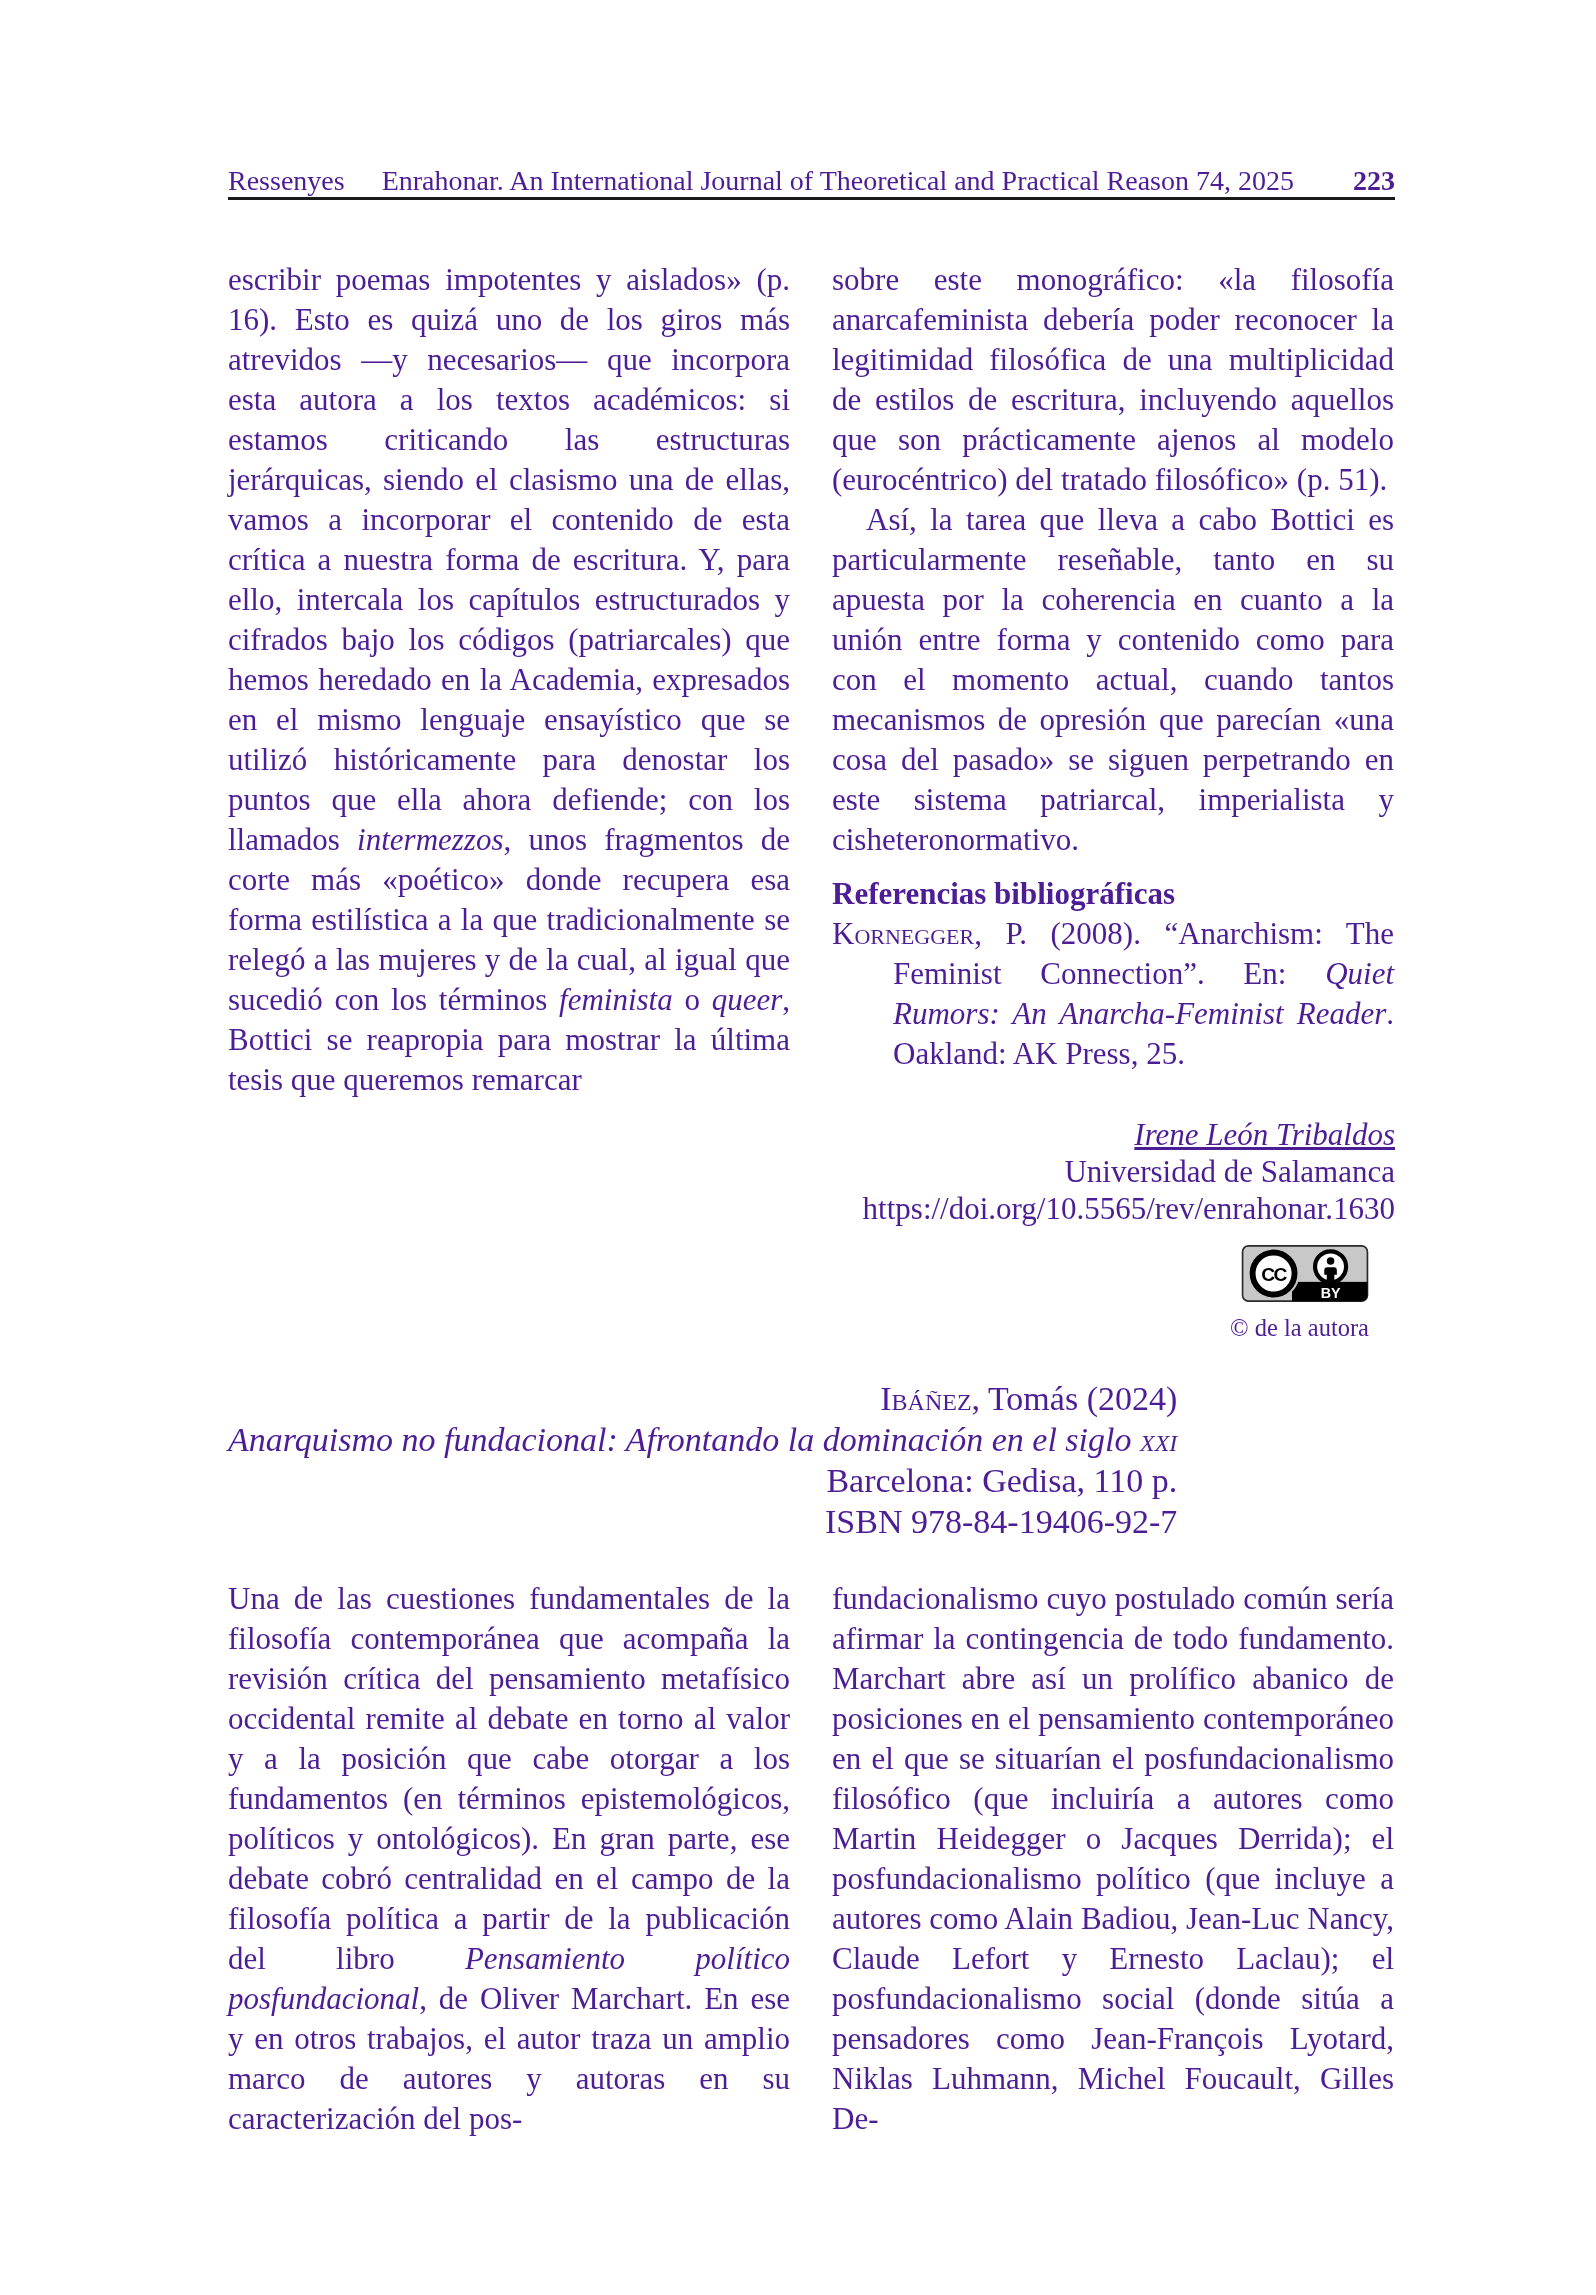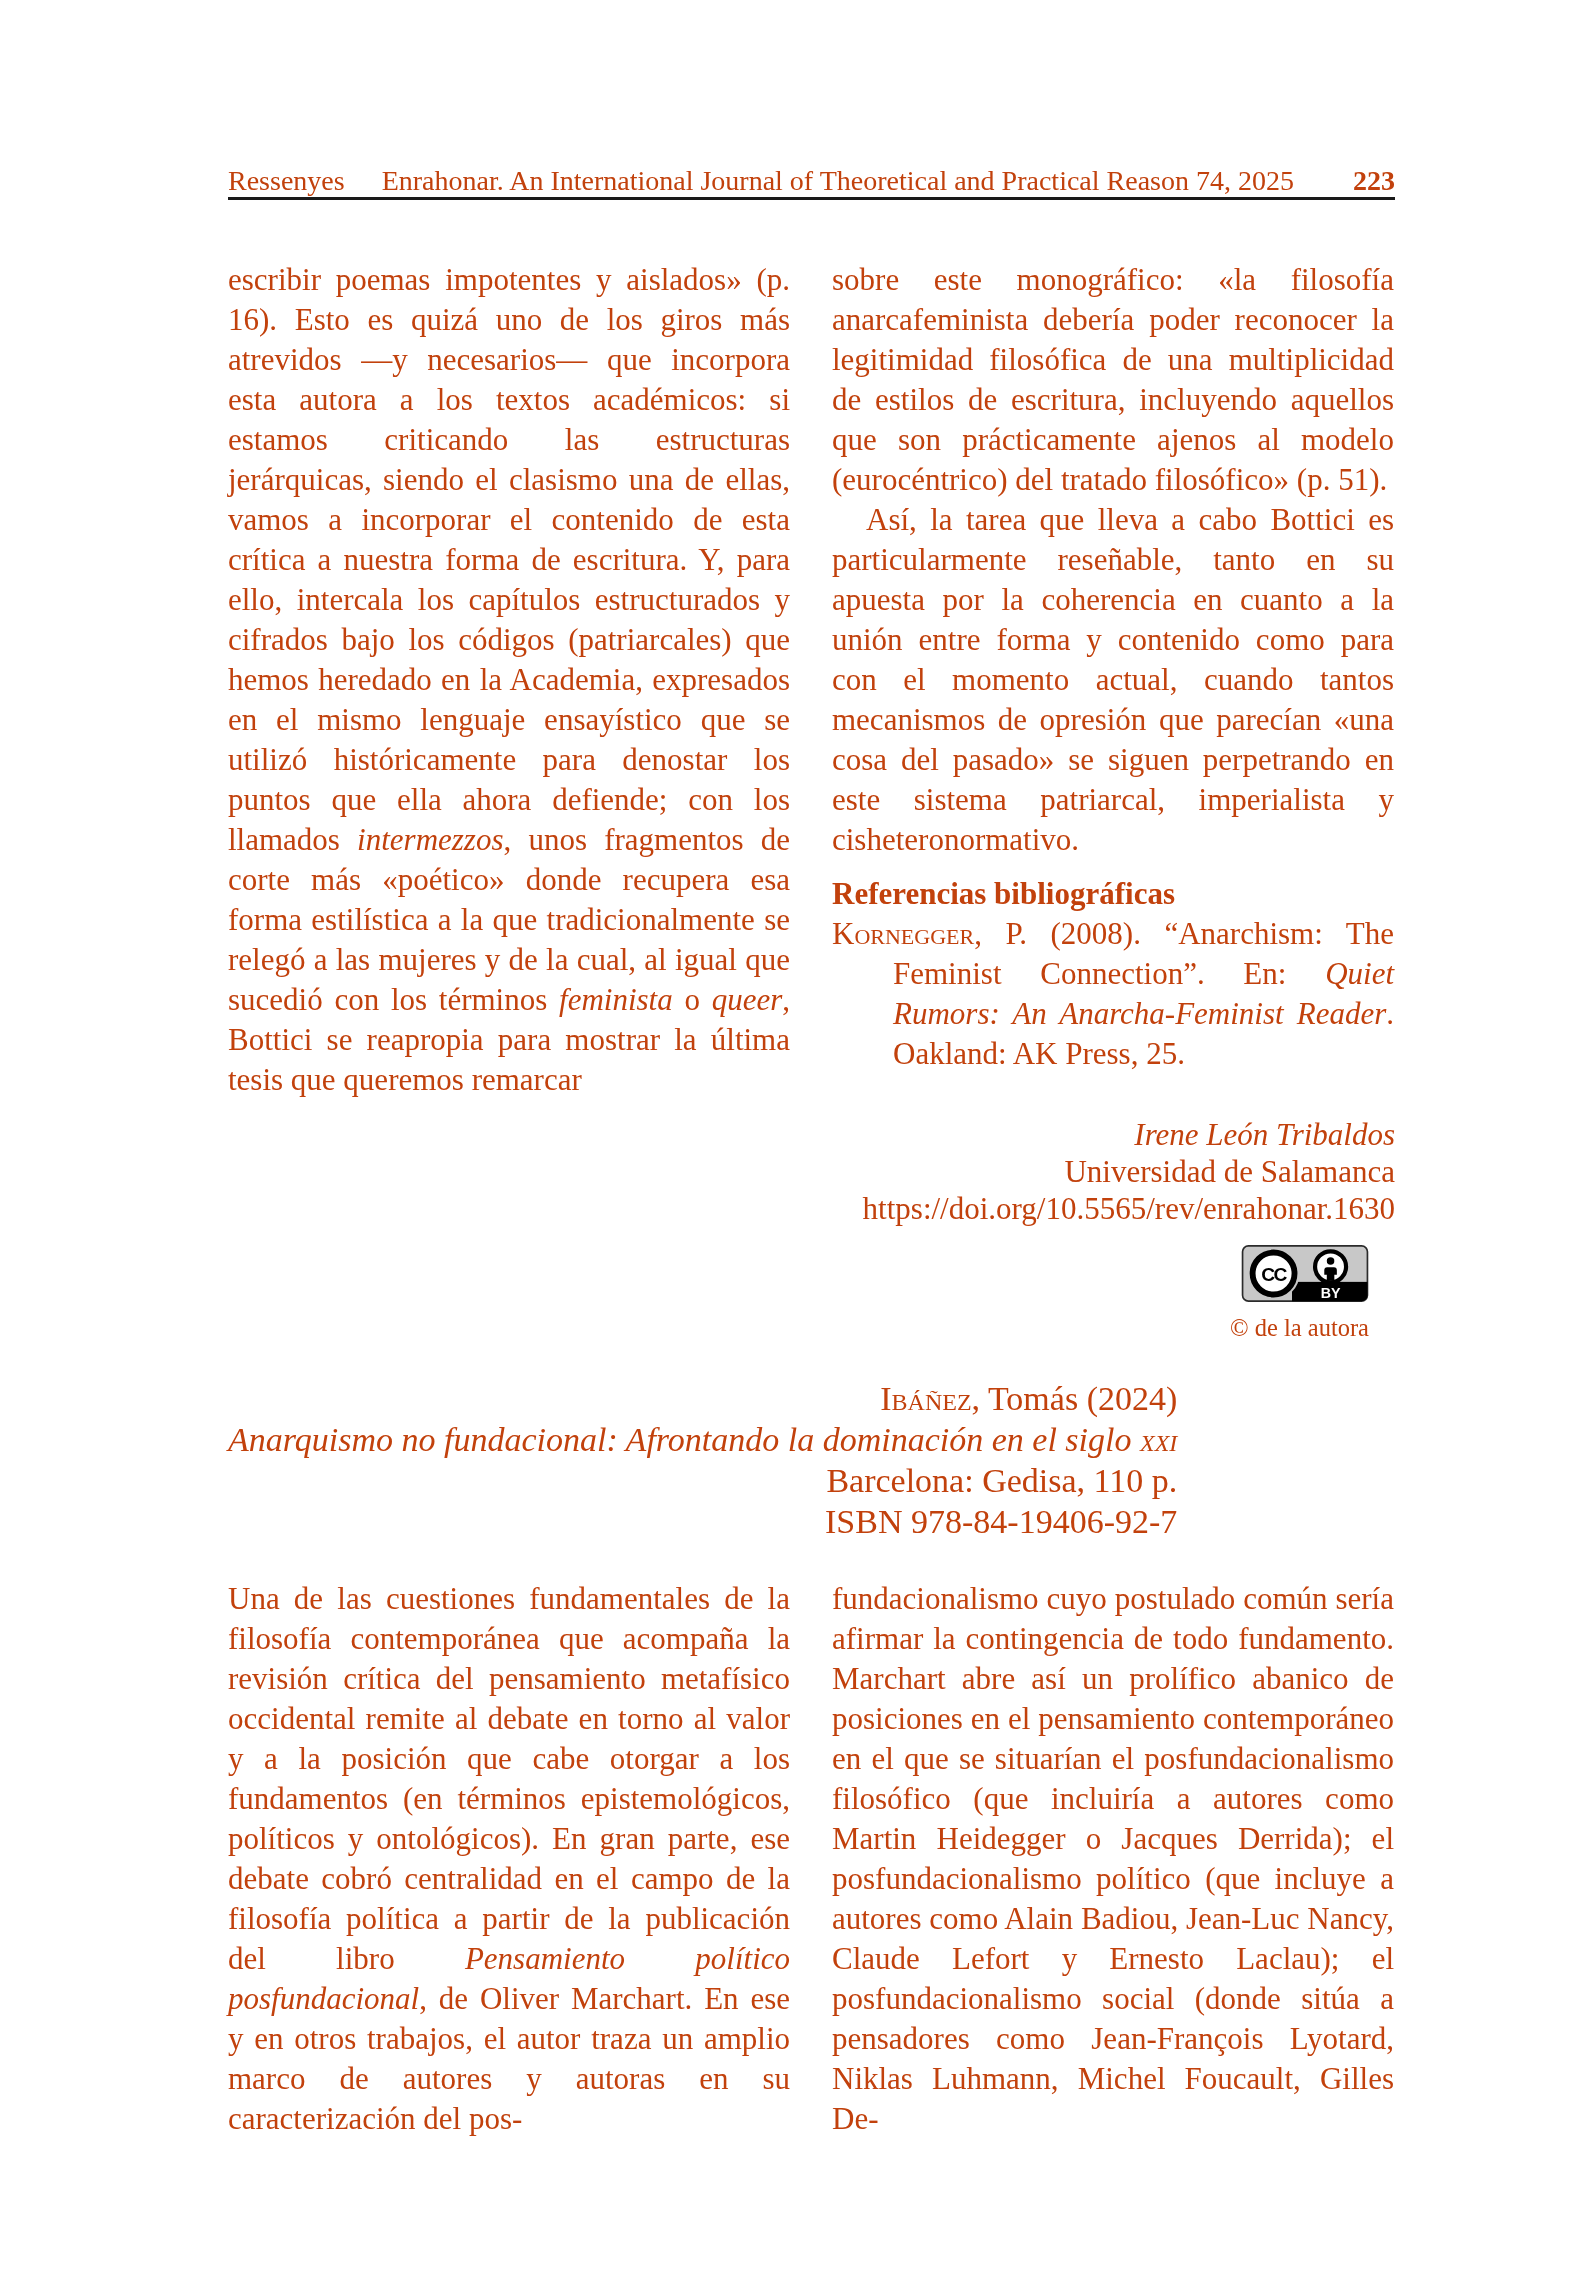--- a/index.html
+++ b/index.html
@@ -1,19 +1,19 @@
 <!DOCTYPE html>
 <html lang="es" style="font-size:13.5px"><head>
 <meta charset="utf-8">
 <style>
   * { margin:0; padding:0; box-sizing:border-box; }
   html,body { background:#ffffff; }
   .page {
     position:relative; width:1597px; height:2295px; background:#fff;
-    font-family:"Liberation Serif","DejaVu Serif",serif; color:#c2410c;
+    font-family:"Liberation Serif","DejaVu Serif",serif; color:#4c1d95;
     overflow:hidden;
   }
   
   .header {
     position:absolute; left:228px; right:202px; top:166px;
     display:flex; align-items:baseline; font-size:28px; line-height:30px;
   }
   .h-journal { margin-left:37px; }
   .h-page   { margin-left:auto; font-weight:bold; }
   .rule { position:absolute; left:228px; right:202px; top:197px; height:2.5px; background:#1a1a1a; }
@@ -31,21 +31,21 @@
   .block-h   { font-weight:bold; text-align:left; margin-top:13.5px; }
   .block-ref { text-align:justify; padding-left:61px; text-indent:-61px; }
   .it { font-style:italic; }
   .sc { font-variant:small-caps; }
 
   
   .signature {
     position:absolute; right:202px; top:1116px; text-align:right;
     font-size:31px; line-height:37px;
   }
-  .sig-author { font-style:italic; }
+  .sig-author { font-style:italic;text-decoration:underline; }
 
   
   .license { position:absolute; right:228px; top:1245px; text-align:right; }
   .cc-badge { display:block; margin-left:auto; width:128px; height:57px; }
   .license-credit { font-size:24.5px; line-height:29px; margin-top:11px; }
 
   
   .book { position:absolute; left:228px; top:1378px; font-size:34px; line-height:41px;text-align:right; }
   .book-title { font-style:italic; }
 </style>

